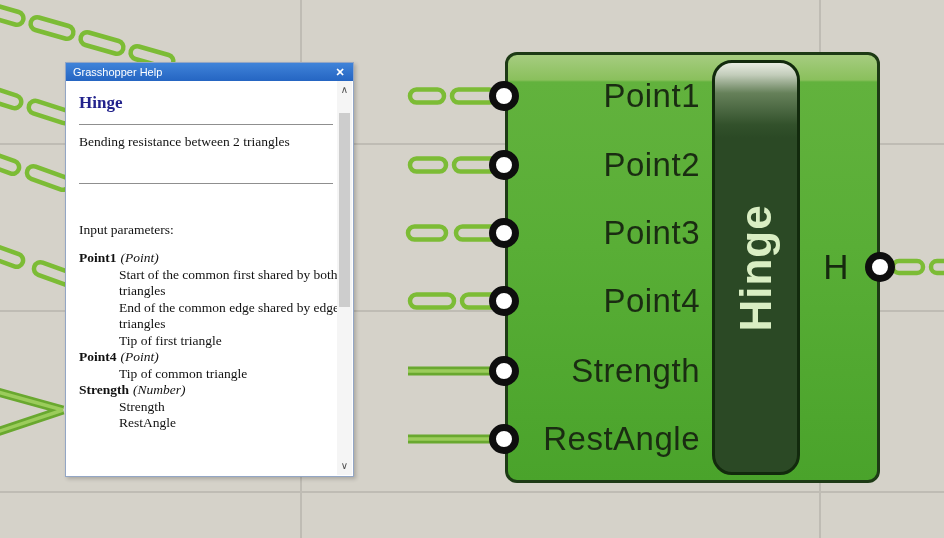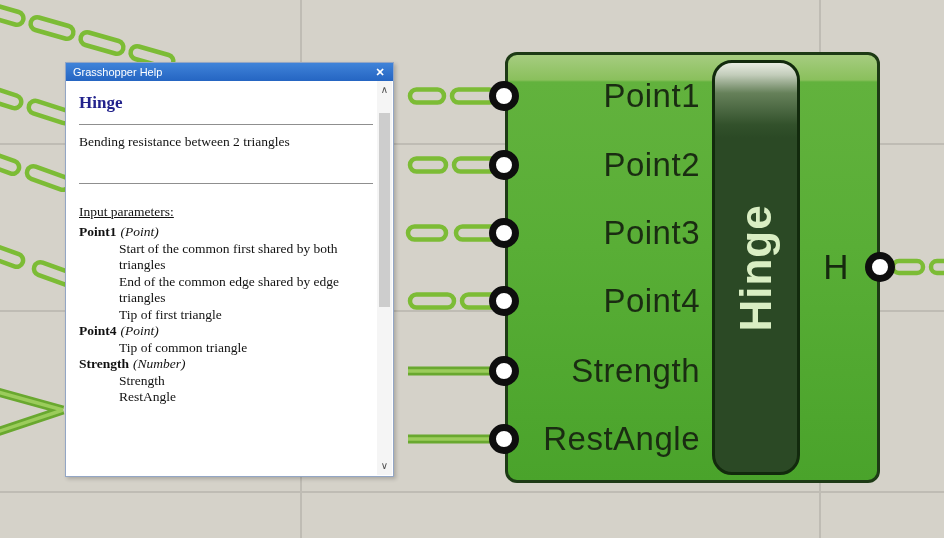--- a/index.html
+++ b/index.html
@@ -36,21 +36,21 @@
   .gh-out-label{
     position:absolute; left:308px; top:192px; width:40px; text-align:center;
     font-size:35px; line-height:40px; color:#16290f;
   }
   .port{
     position:absolute; width:16px; height:16px; background:#fff;
     border:7px solid #0e0e0e; border-radius:50%; z-index:6;
   }
   
   .help-window{
-    position:absolute; left:65px; top:62px; width:329px; height:415px;
+    position:absolute; left:65px; top:62px; width:289px; height:415px;
     box-sizing:border-box; border:1px solid #93a6c5; background:#fff;
     box-shadow:2px 2px 4px rgba(0,0,0,.2); z-index:20;
   }
   .help-titlebar{
     position:relative; height:18px;
     background:linear-gradient(to bottom,#3f83d9,#2565c2);
     color:#fff; font-size:11px; line-height:18px; padding-left:7px;
     box-sizing:border-box;
   }
   .help-close{
@@ -64,22 +64,22 @@
     font-family:"Liberation Serif",serif; font-size:13.5px; color:#111;
   }
   .help-heading{
     margin-top:12px; font-size:17px; font-weight:bold; color:#22228c;
     font-family:"Liberation Serif",serif;
   }
   .help-content hr{border:none;border-top:1px solid #8f8f8f;margin:0 4px 0 0;}
   .hr1{margin-top:11px !important;}
   .hr2{margin-top:32px !important;}
   .help-desc{margin-top:9px; line-height:16.5px;}
-  .help-section{margin-top:20px; line-height:16.5px;text-decoration:underline;}
-  .params{margin-top:4px;}
+  .help-section{margin-top:38px; line-height:16.5px;}
+  .params{margin-top:12px;}
   .param-head{line-height:16.5px;}
   .param-head i{margin-left:4px;}
   .param-desc{margin-left:40px; width:250px; line-height:16.5px;}
   
   .help-scrollbar{
     position:absolute; right:1px; top:18px; bottom:1px; width:15px;
     background:#f5f5f5;
   }
   .scroll-arrow{
     position:absolute; left:0; width:15px; height:16px; text-align:center;

